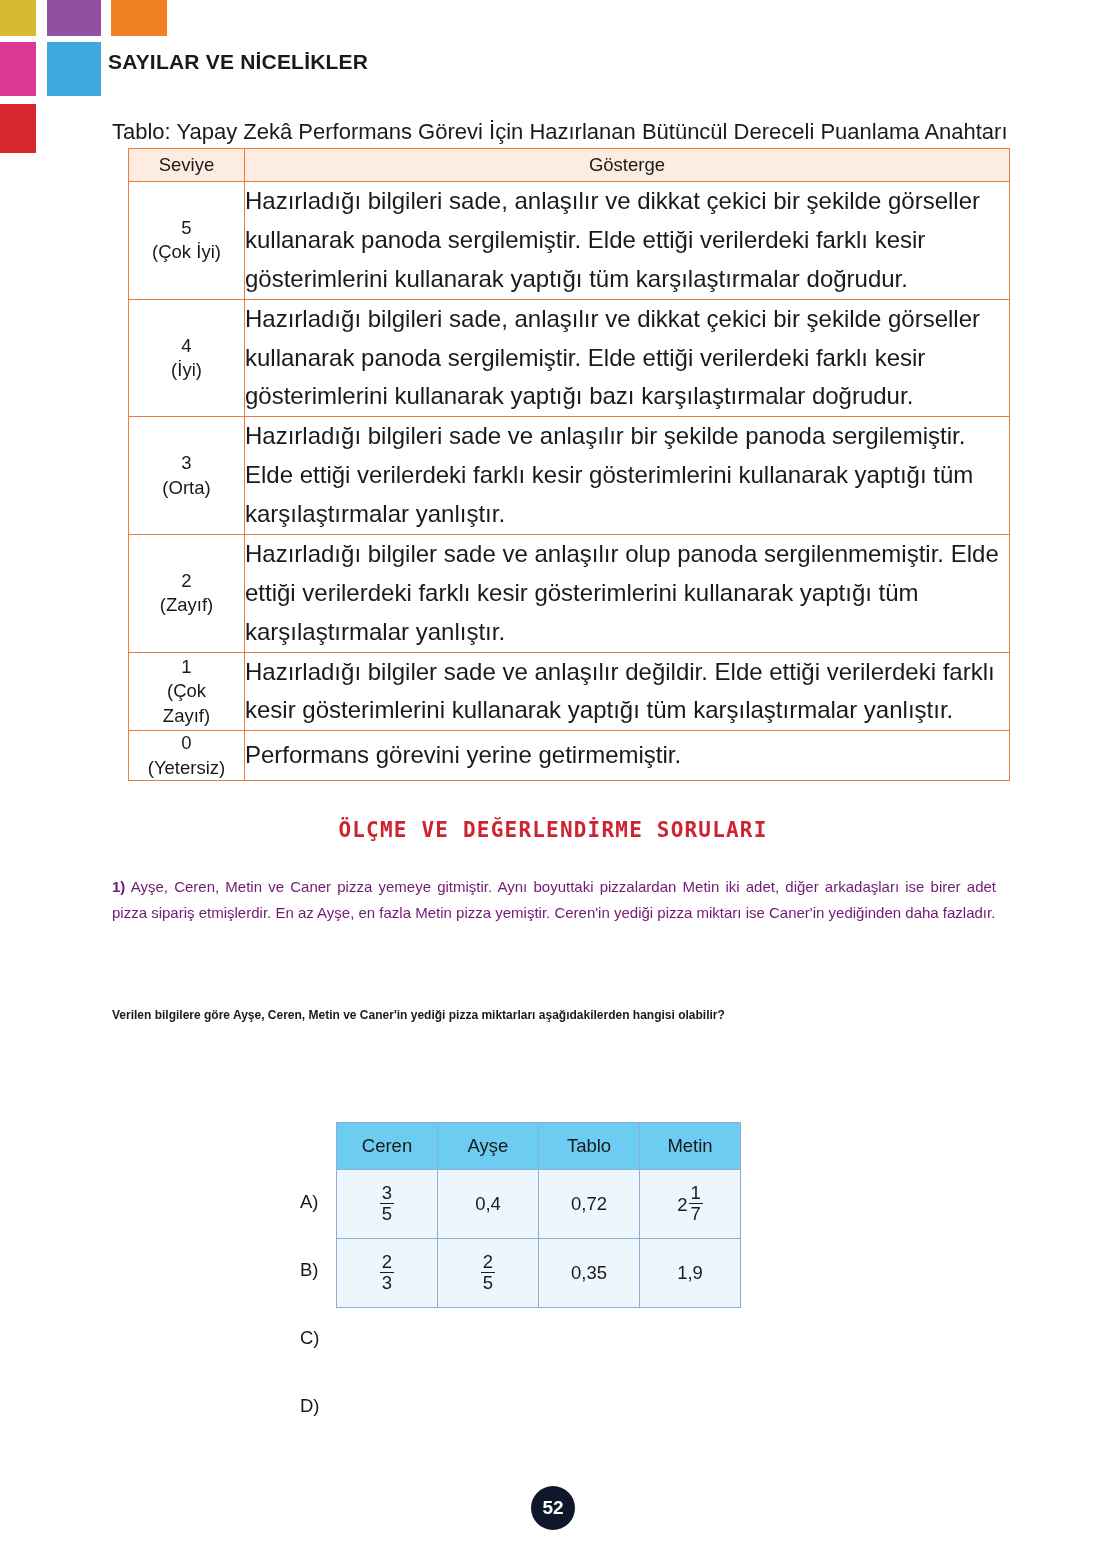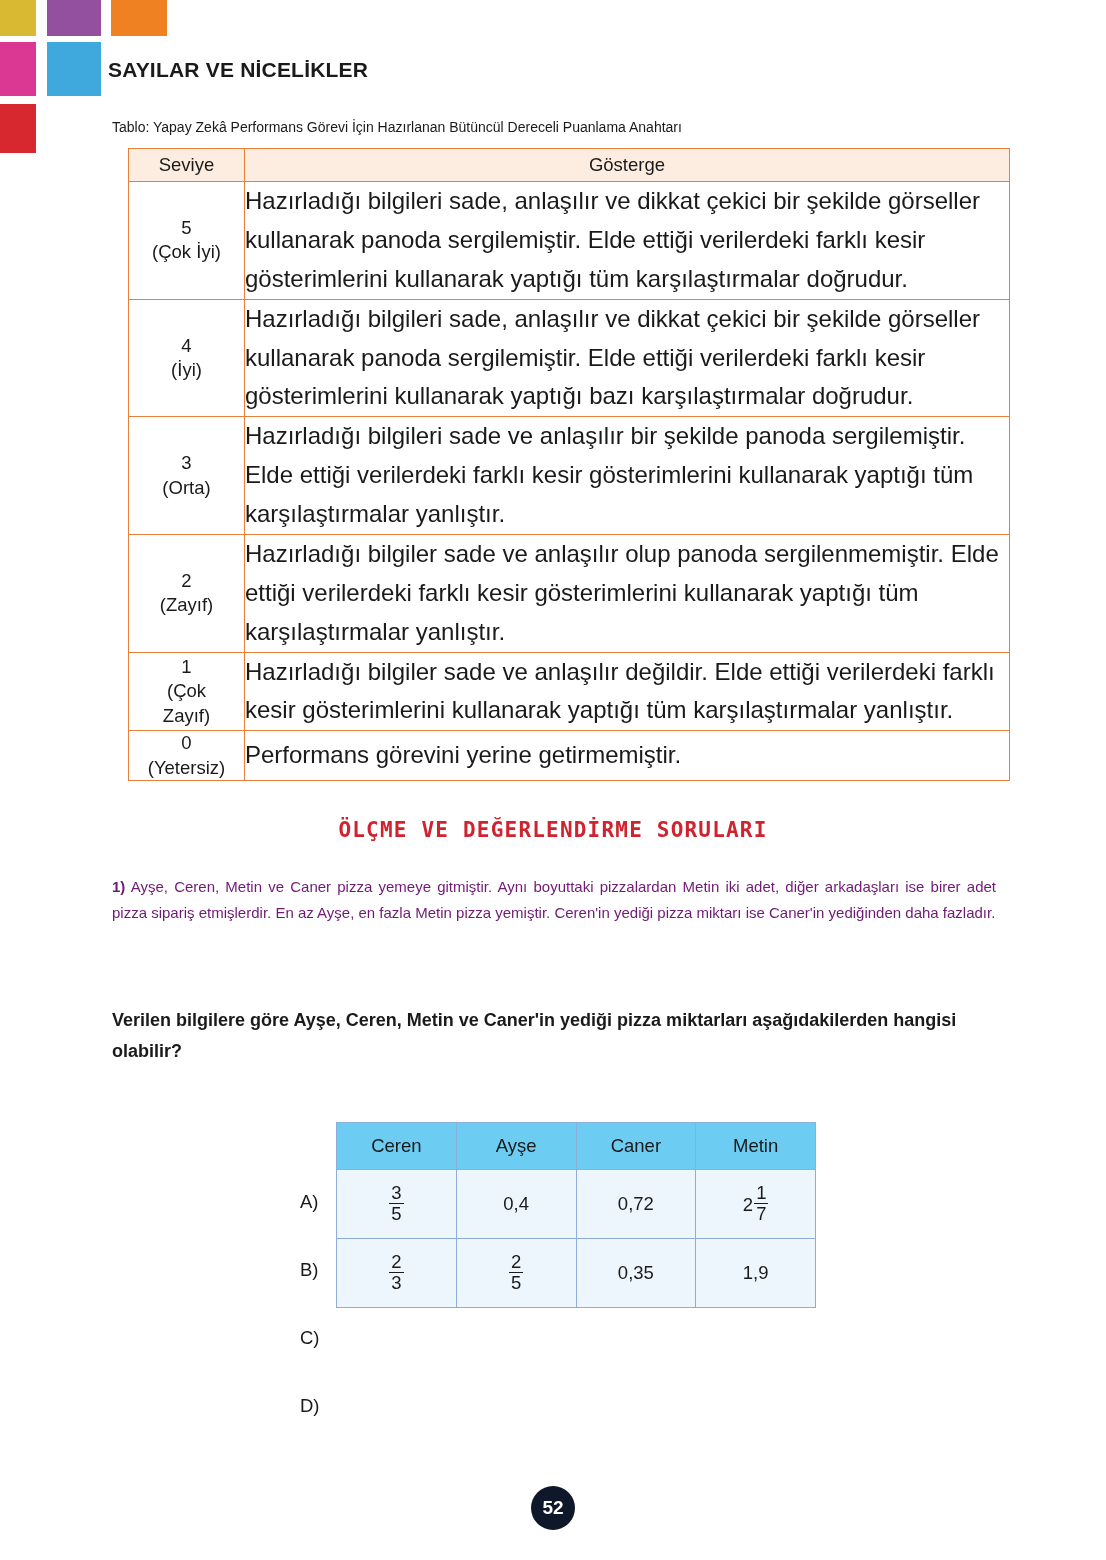--- a/index.html
+++ b/index.html
@@ -27,29 +27,28 @@
 
   
   .page-header {
     position: absolute;
     left: 108px;
     top: 50px;
     font-size: 21px;
     font-weight: bold;
     letter-spacing: 0.2px;
     color: #1a1a1a;
-    margin-top: 8px;
   }
 
   
   .table-caption {
     position: absolute;
     left: 112px;
     top: 119px;
-    font-size: 14px;
+    font-size: 22px;
     color: #1a1a1a;
     white-space: nowrap;
   }
   .rubric-wrap {
     position: absolute;
     left: 112px;
     top: 148px;
     width: 882px;
     padding-left: 16px;
   }
@@ -110,36 +109,36 @@
     text-align: justify;
     color: #701a75;
   }
   .question b { font-weight: bold; }
 
   .prompt {
     position: absolute;
     left: 112px;
     top: 1005px;
     width: 884px;
-    font-size: 18px;
+    font-size: 12px;
     line-height: 1.72;
     font-weight: bold;
     color: #1a1a1a;
   }
 
   
   .options-wrap {
     position: absolute;
     left: 336px;
     top: 1122px;
     width: 480px;
   }
   table.options {
     border-collapse: collapse;
-    width: 480px;
+    width: 405px;
     table-layout: fixed;
     padding-left: 16px;
   }
   table.options th, table.options td {
     border: 1px solid #8EADD8;
     text-align: center;
     vertical-align: middle;
     padding: 0;
   }
   table.options th {
@@ -296,21 +295,21 @@
     <div class="opt-letter">C)</div>
     <div class="opt-letter">D)</div>
   </div>
 
 <div class="options-wrap">
   <table class="options">
     <thead>
       <tr>
           <th>Ceren</th>
           <th>Ayşe</th>
-          <th>Caner</th>
+          <th>Tablo</th>
           <th>Metin</th>
         </tr>
     </thead>
     <tbody id="options-body">
         <tr>
           <td><span class="frac"><span class="num">3</span><span class="den">5</span></span></td>
           <td><span>0,4</span></td>
           <td><span>0,72</span></td>
           <td><span class="mixed"><span class="whole">2</span><span class="frac"><span class="num">1</span><span class="den">7</span></span></span></td>
         </tr>

